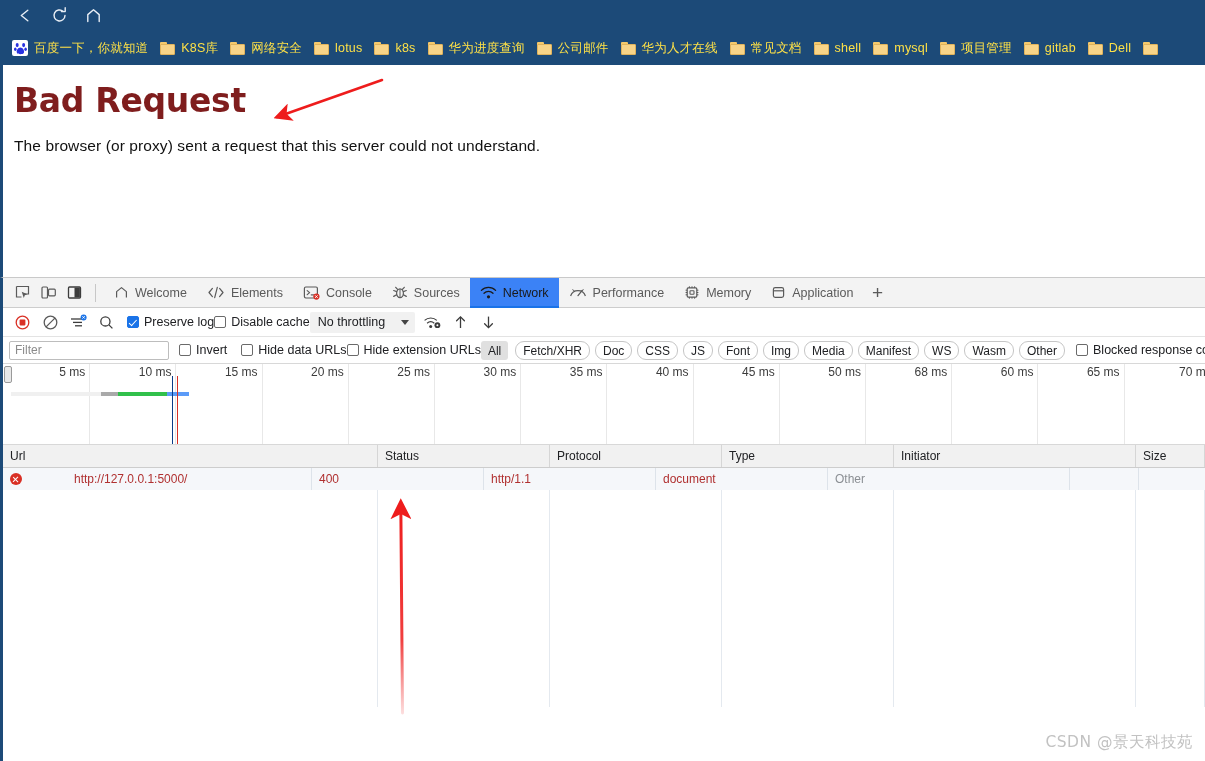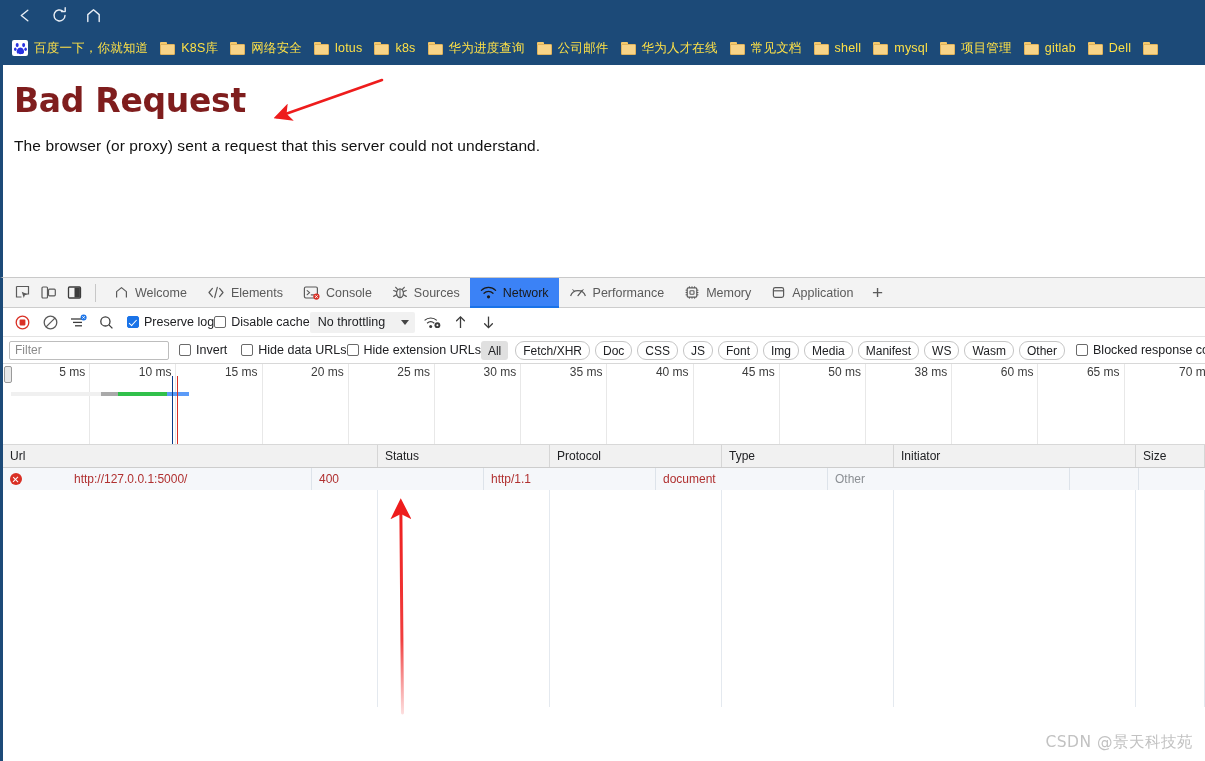--- a/index.html
+++ b/index.html
@@ -835,21 +835,21 @@
         <div class="ov-ticklabel" style="left: 517.2px;">30 ms</div>
         <div class="ov-tickline" style="left: 603.4px;"></div>
         <div class="ov-ticklabel" style="left: 603.4px;">35 ms</div>
         <div class="ov-tickline" style="left: 689.6px;"></div>
         <div class="ov-ticklabel" style="left: 689.6px;">40 ms</div>
         <div class="ov-tickline" style="left: 775.8px;"></div>
         <div class="ov-ticklabel" style="left: 775.8px;">45 ms</div>
         <div class="ov-tickline" style="left: 862px;"></div>
         <div class="ov-ticklabel" style="left: 862px;">50 ms</div>
         <div class="ov-tickline" style="left: 948.2px;"></div>
-        <div class="ov-ticklabel" style="left: 948.2px;">38 ms</div>
+        <div class="ov-ticklabel" style="left: 948.2px;">68 ms</div>
         <div class="ov-tickline" style="left: 1034.4px;"></div>
         <div class="ov-ticklabel" style="left: 1034.4px;">60 ms</div>
         <div class="ov-tickline" style="left: 1120.6px;"></div>
         <div class="ov-ticklabel" style="left: 1120.6px;">65 ms</div>
         <div class="ov-ticklabel" style="left: 1206.8px;">70 m</div>
       </div>
     <div class="ov-waterfall" id="ov-waterfall" style="left: 8px;">
         <div class="wf-seg" style="width: 90px; background: rgb(240, 240, 240);"></div>
         <div class="wf-seg" style="width: 17px; background: rgb(169, 169, 169);"></div>
         <div class="wf-seg" style="width: 49px; background: rgb(49, 192, 75);"></div>

